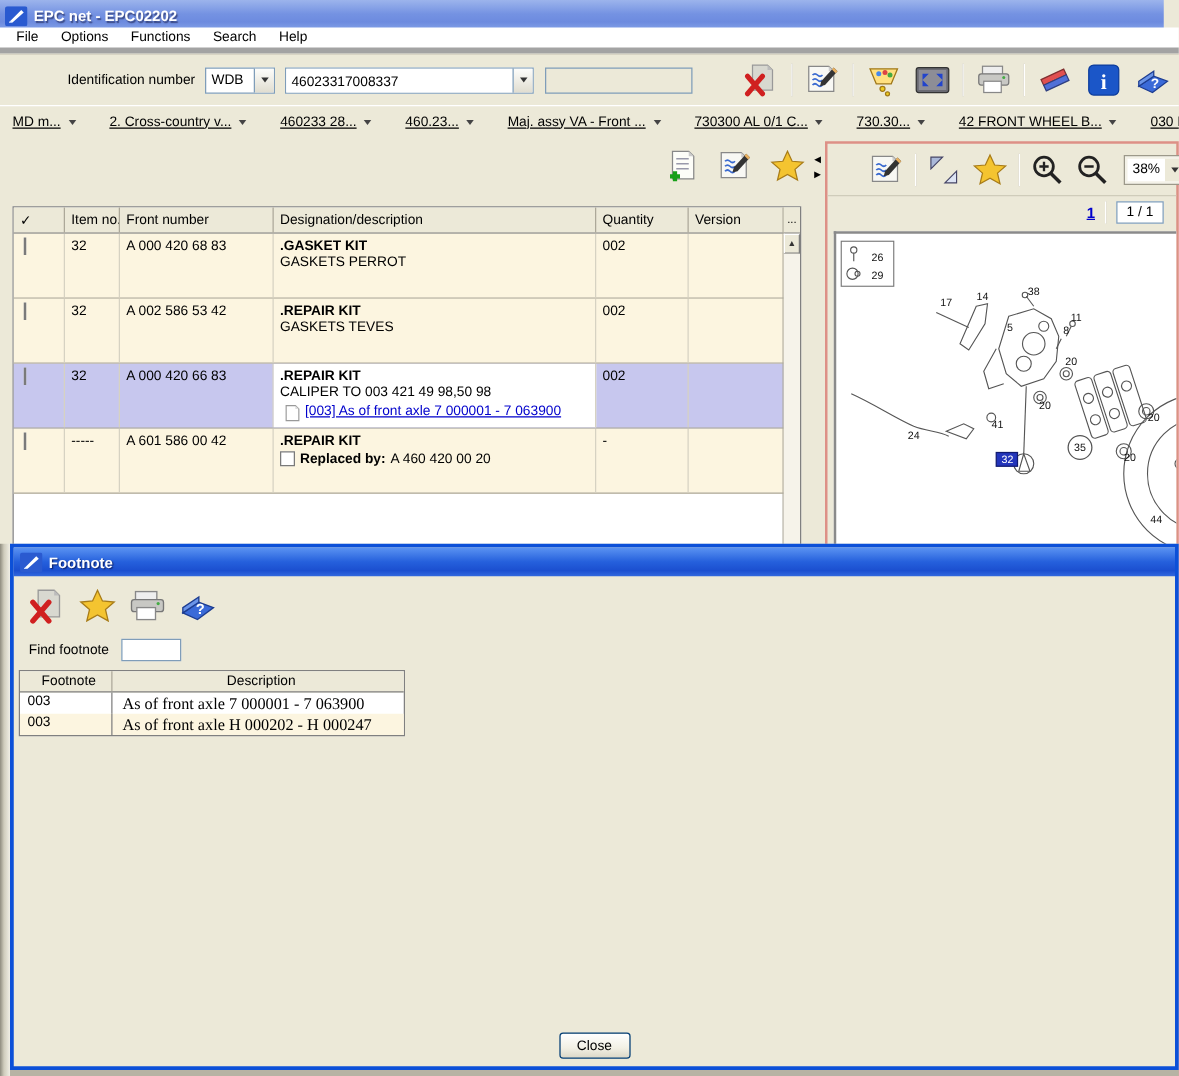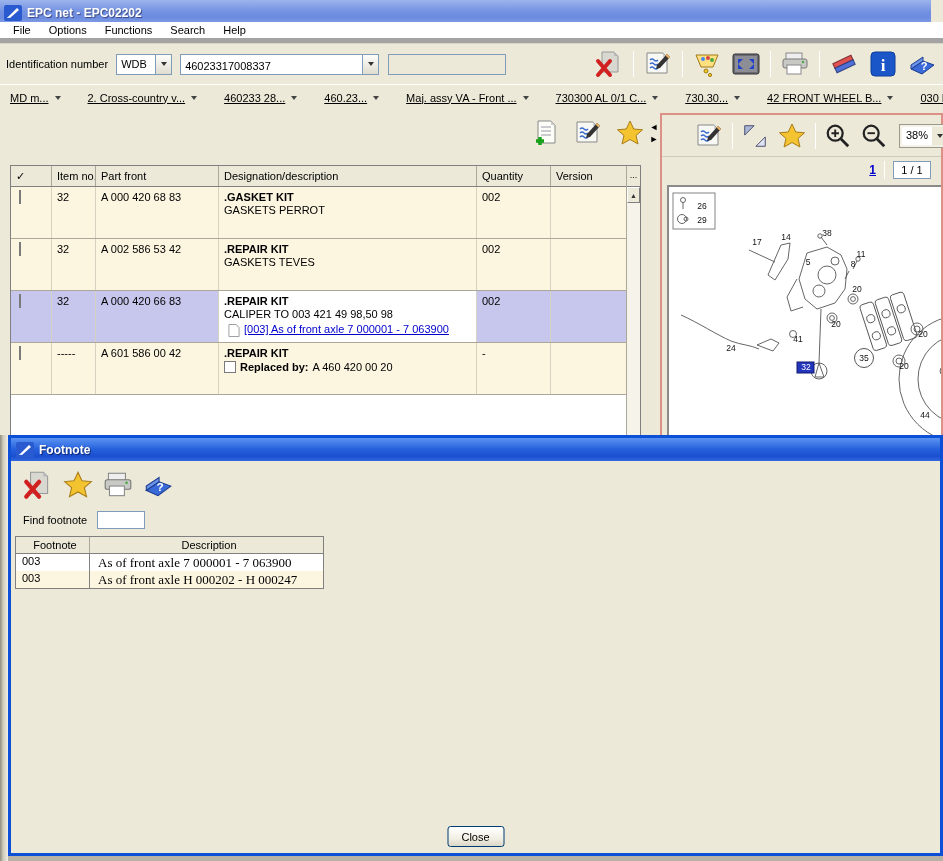--- a/index.html
+++ b/index.html
@@ -14,21 +14,21 @@
     text-shadow:1px 1px 1px rgba(0,0,40,.5); }
 
   
   #menubar { position:absolute; top:22px; left:0; right:0; height:21px; background:#fff;
     display:flex; align-items:center; padding-left:4px; border-bottom:5px solid #a3a3a3; }
   #menubar .mi { padding:2px 9px; cursor:default; }
 
   
   #idbar { position:absolute; top:43px; left:0; right:0; height:41px; background:#ece9d8;
     border-top:1px solid #d8d4c4; display:flex; align-items:center; padding:0 6px; }
-  #idbar label { margin-right:8px; }
+  #idbar label { margin-right:8px;margin-left:48px; }
   .combo { display:flex; height:21px; border:1px solid #7f9db9; background:#fff; }
   .combo .val { padding:3px 4px 0 4px; white-space:nowrap; overflow:hidden; flex:1; border:none;
     font-family:"Liberation Sans",sans-serif; font-size:11px; outline:none; }
   .combo .btn { width:16px; background:linear-gradient(180deg,#fdfdfb,#e0ddd0);
     border-left:1px solid #7f9db9; display:flex; align-items:center; justify-content:center; }
   .arr { width:0; height:0; border-left:3px solid transparent; border-right:3px solid transparent;
     border-top:4px solid #333; }
   .dis-field { width:118px; height:21px; border:1px solid #7f9db9; background:#ece9d8; margin-left:9px; }
 
   #idbar-icons { margin-left:auto; display:flex; align-items:center; gap:9px; }
@@ -351,21 +351,21 @@
         <svg class="ic" width="30" height="30" viewBox="0 0 30 30">
           <use href="#i-star"></use>
         </svg>
       </span>
   </div>
 
   <div id="parts-table">
     <div class="hrow">
       <span class="hcell c0">✓</span>
       <span class="hcell c1">Item no.</span>
-      <span class="hcell c2">Part front</span>
+      <span class="hcell c2">Front number</span>
       <span class="hcell c3">Designation/description</span>
       <span class="hcell c4">Quantity</span>
       <span class="hcell c5">Version</span>
     </div>
 
     <div class="prow">
       <span class="pcell c0"><span class="cb"></span></span>
       <span class="pcell c1">32</span>
       <span class="pcell c2">A 000 420 68 83</span>
       <span class="pcell c3">

